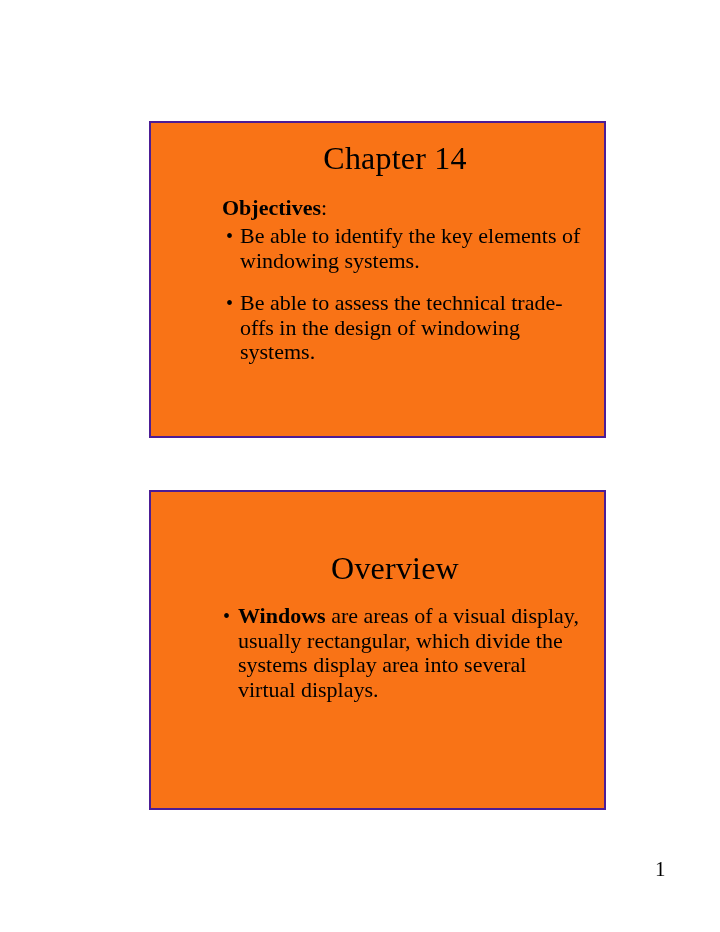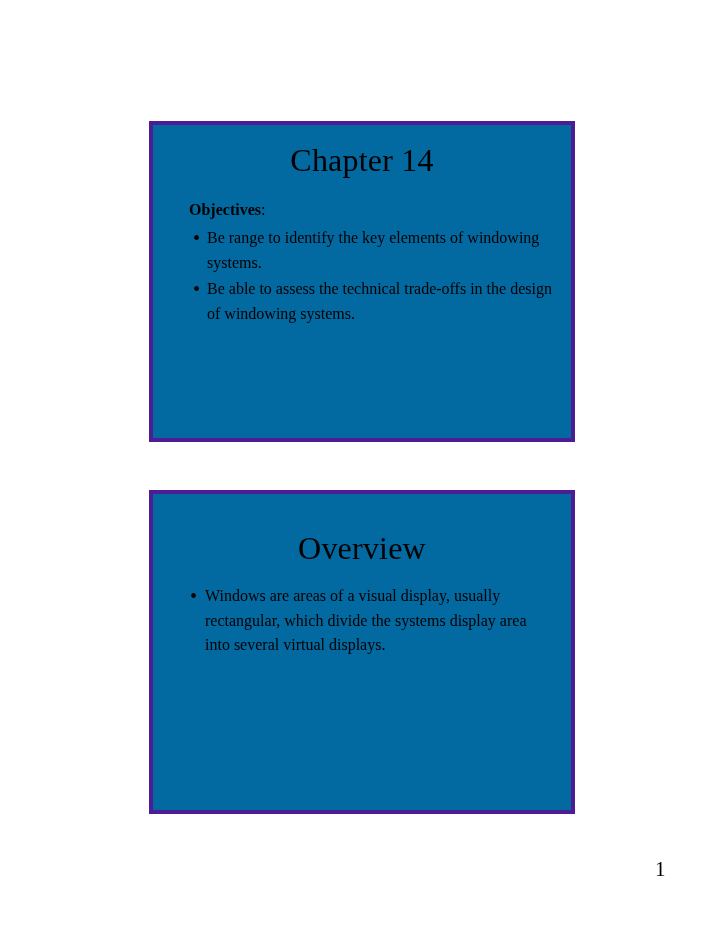--- a/index.html
+++ b/index.html
@@ -14,38 +14,39 @@
   .sheet {
     position: relative;
     width: 720px;
     height: 932px;
     background: #ffffff;
   }
   .slide {
     position: absolute;
     left: 149px;
     width: 418px;
-    background: #0369a1;
-    border: 4px solid #4c1d95;
+    background: #f97316;
+    border: 2px solid #4c1d95;
+    padding-left: 35px;
   }
   .slide-1 { top: 121px; height: 313px; }
   .slide-2 { top: 490px; height: 316px; }
 
   .slide-title {
     font-size: 32px;
     font-weight: normal;
     line-height: 33px;
     text-align: center;
     letter-spacing: 0.2px;
   }
   .slide-1 .slide-title { margin-top: 19px; }
-  .slide-2 .slide-title { margin-top: 38px; }
+  .slide-2 .slide-title { margin-top: 60px; }
 
   .body-text {
-    font-size: 16px;
+    font-size: 22px;
     line-height: 24.5px;
   }
   .objectives-heading {
     margin: 20px 0 0 36px;
     line-height: 25px;
   }
   .objectives-heading strong { font-weight: bold; }
 
   ul.bullet-list {
     list-style: none;
@@ -56,29 +57,29 @@
   }
   .slide-2 ul.bullet-list {
     margin: 19px 0 0 37px;
     width: 361px;
   }
   ul.bullet-list li {
     position: relative;
     padding-left: 14px;
   }
   .slide-2 ul.bullet-list li { padding-left: 15px; }
-  ul.bullet-list li + li { margin-top: 2px; }
+  ul.bullet-list li + li { margin-top: 18px; }
   ul.bullet-list li::before {
     content: "\2022";
     position: absolute;
     left: 0;
     top: 0;
     font-size: 20px;
   }
-  .bullet-lead { font-weight: normal; }
+  .bullet-lead { font-weight: bold; }
 
   .page-number {
     position: absolute;
     left: 655px;
     top: 858px;
     font-size: 21px;
     line-height: 22px;
   }
 </style>
 </head>
@@ -88,21 +89,21 @@
 
   <section class="slide slide-1">
     <h1 class="slide-title">
       <span>Chapter 14</span><br>
     </h1>
     <p class="body-text objectives-heading">
       <strong>Objectives</strong><span>:</span>
     </p>
     <ul class="body-text bullet-list">
       <li>
-        <span>Be range to identify the key elements of windowing systems.</span>
+        <span>Be able to identify the key elements of windowing systems.</span>
       </li>
       <li>
         <span>Be able to assess the technical trade-offs in the design of windowing systems.</span>
       </li>
     </ul>
   </section>
 
   <section class="slide slide-2">
     <h1 class="slide-title">Overview</h1>
     <ul class="body-text bullet-list">

